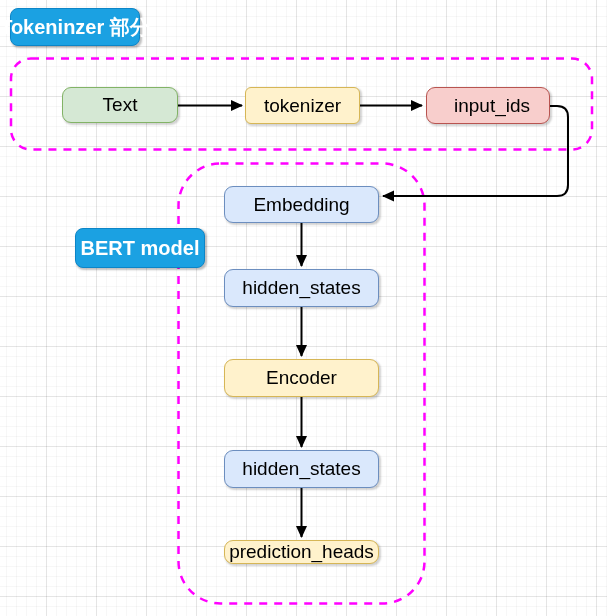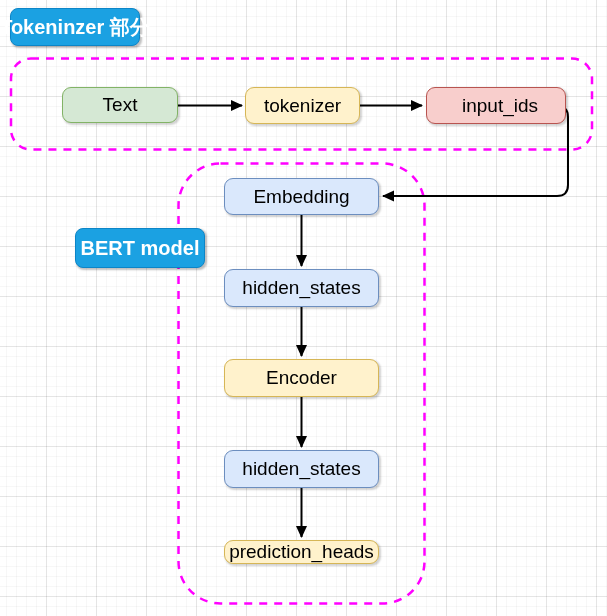--- a/index.html
+++ b/index.html
@@ -57,23 +57,23 @@
     border-radius: 8px;
     color: #ffffff;
     font-size: 20px;
     font-weight: 600;
     box-shadow: 1.5px 1.5px 2px rgba(0,0,0,0.25);
     box-sizing: border-box;
     white-space: nowrap;
   }
   
   .n-text        { left: 62px;  top: 87px;  width: 116px; height: 36px; }
-  .n-tokenizer   { left: 245px; top: 87px;  width: 115px; height: 37px; }
-  .n-input-ids   { left: 426px; top: 87px;  width: 140px; height: 37px; padding-left: 8px; }
-  .n-embedding   { left: 224px; top: 178px; width: 155px; height: 37px; }
+  .n-tokenizer   { left: 245px; top: 87px;  width: 115px; height: 37px; border-radius: 6px; }
+  .n-input-ids   { left: 426px; top: 87px;  width: 124px; height: 37px; padding-left: 8px; }
+  .n-embedding   { left: 224px; top: 186px; width: 155px; height: 37px; }
   .n-hidden1     { left: 224px; top: 269px; width: 155px; height: 38px; }
   .n-encoder     { left: 224px; top: 359px; width: 155px; height: 38px; }
   .n-hidden2     { left: 224px; top: 450px; width: 155px; height: 38px; }
   .n-prediction  { left: 224px; top: 540px; width: 155px; height: 24px; }
   
   .b-tokenizer   { left: 10px;  top: 8px;   width: 130px; height: 38px; }
   .b-bert        { left: 75px;  top: 228px; width: 130px; height: 40px; }
 </style>
 </head>
 <body>

